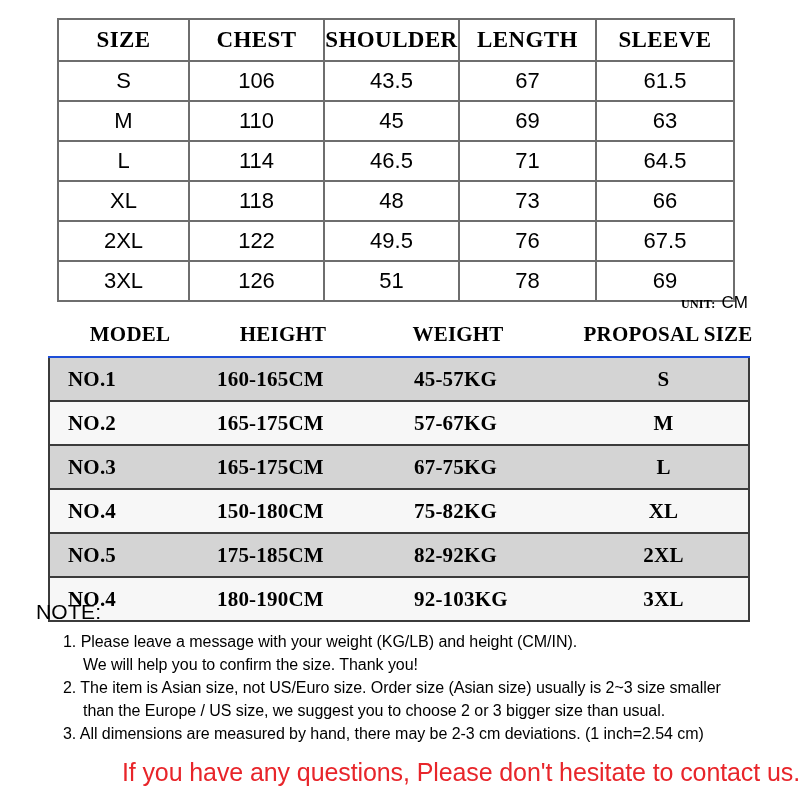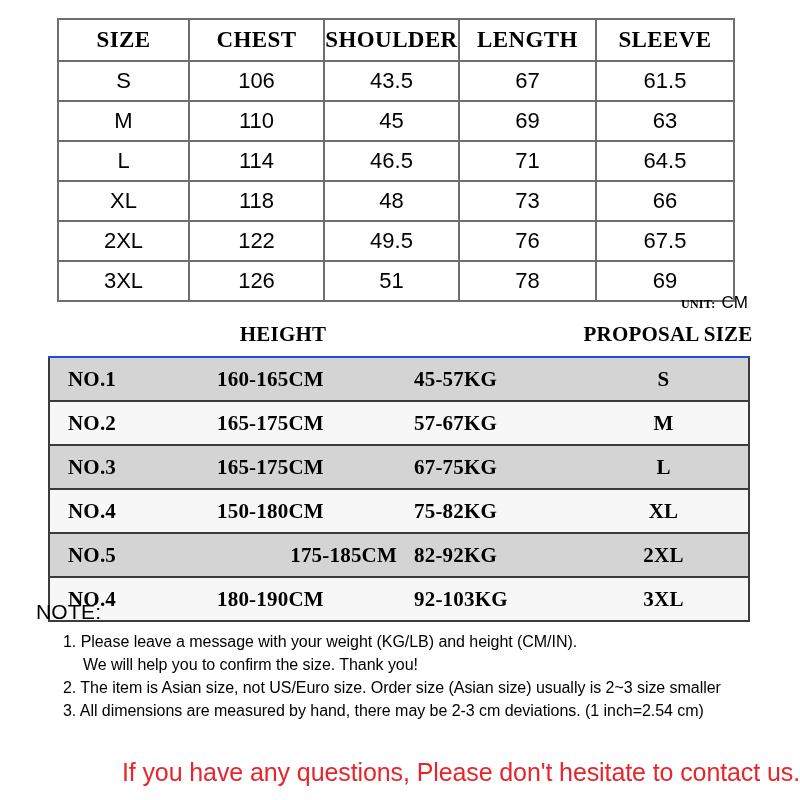--- a/index.html
+++ b/index.html
@@ -226,21 +226,23 @@
       <td>69</td>
     </tr>
   </tbody>
 </table>
 
 <div id="unit-line">
   <span class="unit-word">UNIT:</span><span class="unit-val">CM</span>
 </div>
 
 <div id="model-header">
+  <div class="mh mh-model">MODEL</div>
   <div class="mh mh-height">HEIGHT</div>
+  <div class="mh mh-weight">WEIGHT</div>
   <div class="mh mh-proposal">PROPOSAL SIZE</div>
 </div>
 
 <table id="model-table">
   <colgroup>
     <col style="width:160px">
       <col style="width:190px">
       <col style="width:180px">
       <col style="width:170px">
   </colgroup>
@@ -264,21 +266,21 @@
       <td class="c-proposal" style="background: rgb(212, 212, 212);">L</td>
     </tr>
     <tr class="light">
       <td class="c-model" style="background: rgb(247, 247, 247);">NO.4</td>
       <td class="c-height" style="background: rgb(247, 247, 247);">150-180CM</td>
       <td class="c-weight" style="background: rgb(247, 247, 247);">75-82KG</td>
       <td class="c-proposal" style="background: rgb(247, 247, 247);">XL</td>
     </tr>
     <tr class="shade">
       <td class="c-model" style="background: rgb(212, 212, 212);">NO.5</td>
-      <td class="c-height" style="background: rgb(212, 212, 212); text-align: right;">175-185CM</td>
+      <td class="c-height" style="background: rgb(212, 212, 212);">175-185CM</td>
       <td class="c-weight" style="background: rgb(212, 212, 212);">82-92KG</td>
       <td class="c-proposal" style="background: rgb(212, 212, 212);">2XL</td>
     </tr>
     <tr class="light">
       <td class="c-model" style="background: rgb(247, 247, 247);">NO.4</td>
       <td class="c-height" style="background: rgb(247, 247, 247);">180-190CM</td>
       <td class="c-weight" style="background: rgb(247, 247, 247);">92-103KG</td>
       <td class="c-proposal" style="background: rgb(247, 247, 247);">3XL</td>
     </tr>
   </tbody>
@@ -287,20 +289,21 @@
 <div id="note-block">
   <div id="note-title">NOTE:</div>
 
   <div class="note-item">
     <span>1. Please leave a message with your weight (KG/LB) and height (CM/IN).</span>
     <span class="nline2">We will help you to confirm the size. Thank you!</span>
   </div>
 
   <div class="note-item">
     <span>2. The item is Asian size, not US/Euro size. Order size (Asian size) usually is  2~3 size smaller</span>
+    <span class="nline2">than the Europe / US size, we suggest you to choose 2 or 3 bigger size than usual.</span>
   </div>
 
   <div class="note-item">
     <span>3. All dimensions are measured by hand, there may be 2-3 cm deviations. (1 inch=2.54 cm)</span>
   </div>
 </div>
 
 <div id="footer-note" style="color: rgb(232, 37, 42);">If you have any questions, Please don't hesitate to contact us.</div>
 
 </body></html>

